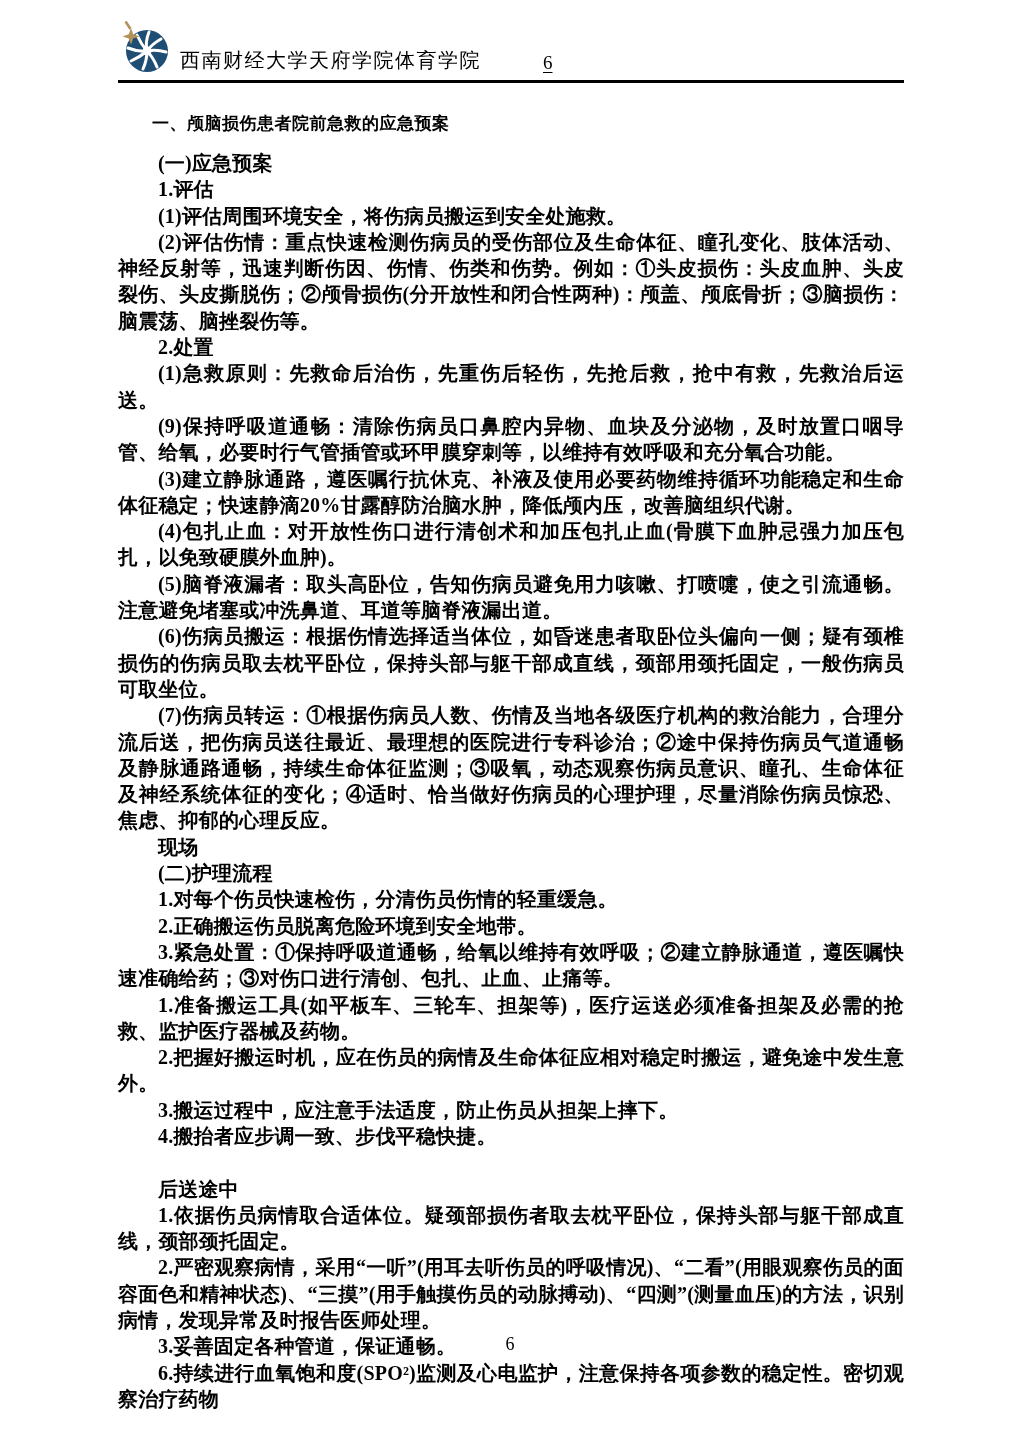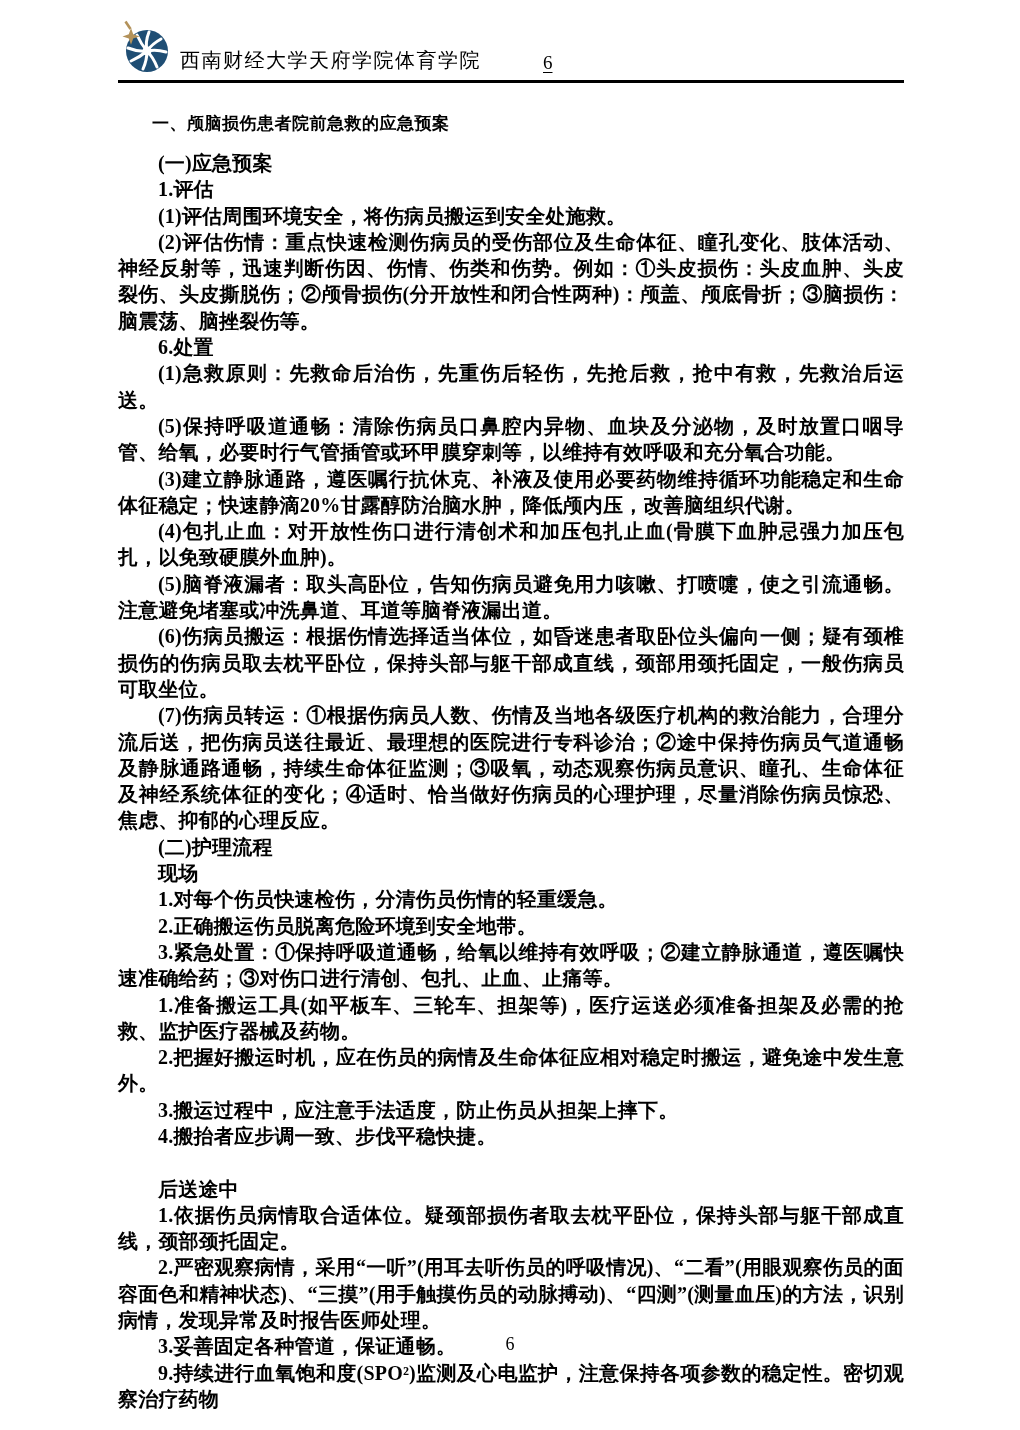--- a/index.html
+++ b/index.html
@@ -115,41 +115,41 @@
       <div class="header-pagenum">6</div>
     </div>
 
     <h1 class="doc-title">一、颅脑损伤患者院前急救的应急预案</h1>
 
     <div class="doc-body">
         <p class="para">(一)应急预案</p>
         <p class="para">1.评估</p>
         <p class="para">(1)评估周围环境安全，将伤病员搬运到安全处施救。</p>
         <p class="para">(2)评估伤情：重点快速检测伤病员的受伤部位及生命体征、瞳孔变化、肢体活动、神经反射等，迅速判断伤因、伤情、伤类和伤势。例如：①头皮损伤：头皮血肿、头皮裂伤、头皮撕脱伤；②颅骨损伤(分开放性和闭合性两种)：颅盖、颅底骨折；③脑损伤：脑震荡、脑挫裂伤等。</p>
-        <p class="para">6.处置</p>
+        <p class="para">2.处置</p>
         <p class="para">(1)急救原则：先救命后治伤，先重伤后轻伤，先抢后救，抢中有救，先救治后运送。</p>
-        <p class="para">(5)保持呼吸道通畅：清除伤病员口鼻腔内异物、血块及分泌物，及时放置口咽导管、给氧，必要时行气管插管或环甲膜穿刺等，以维持有效呼吸和充分氧合功能。</p>
+        <p class="para">(9)保持呼吸道通畅：清除伤病员口鼻腔内异物、血块及分泌物，及时放置口咽导管、给氧，必要时行气管插管或环甲膜穿刺等，以维持有效呼吸和充分氧合功能。</p>
         <p class="para">(3)建立静脉通路，遵医嘱行抗休克、补液及使用必要药物维持循环功能稳定和生命体征稳定；快速静滴20%甘露醇防治脑水肿，降低颅内压，改善脑组织代谢。</p>
         <p class="para">(4)包扎止血：对开放性伤口进行清创术和加压包扎止血(骨膜下血肿忌强力加压包扎，以免致硬膜外血肿)。</p>
         <p class="para">(5)脑脊液漏者：取头高卧位，告知伤病员避免用力咳嗽、打喷嚏，使之引流通畅。注意避免堵塞或冲洗鼻道、耳道等脑脊液漏出道。</p>
         <p class="para">(6)伤病员搬运：根据伤情选择适当体位，如昏迷患者取卧位头偏向一侧；疑有颈椎损伤的伤病员取去枕平卧位，保持头部与躯干部成直线，颈部用颈托固定，一般伤病员可取坐位。</p>
         <p class="para">(7)伤病员转运：①根据伤病员人数、伤情及当地各级医疗机构的救治能力，合理分流后送，把伤病员送往最近、最理想的医院进行专科诊治；②途中保持伤病员气道通畅及静脉通路通畅，持续生命体征监测；③吸氧，动态观察伤病员意识、瞳孔、生命体征及神经系统体征的变化；④适时、恰当做好伤病员的心理护理，尽量消除伤病员惊恐、焦虑、抑郁的心理反应。</p>
+        <p class="para">现场</p>
         <p class="para">(二)护理流程</p>
-        <p class="para">现场</p>
         <p class="para">1.对每个伤员快速检伤，分清伤员伤情的轻重缓急。</p>
         <p class="para">2.正确搬运伤员脱离危险环境到安全地带。</p>
         <p class="para">3.紧急处置：①保持呼吸道通畅，给氧以维持有效呼吸；②建立静脉通道，遵医嘱快速准确给药；③对伤口进行清创、包扎、止血、止痛等。</p>
         <p class="para">1.准备搬运工具(如平板车、三轮车、担架等)，医疗运送必须准备担架及必需的抢救、监护医疗器械及药物。</p>
         <p class="para">2.把握好搬运时机，应在伤员的病情及生命体征应相对稳定时搬运，避免途中发生意外。</p>
         <p class="para">3.搬运过程中，应注意手法适度，防止伤员从担架上摔下。</p>
         <p class="para">4.搬抬者应步调一致、步伐平稳快捷。</p>
         <p class="para blank"></p>
         <p class="para">后送途中</p>
         <p class="para">1.依据伤员病情取合适体位。疑颈部损伤者取去枕平卧位，保持头部与躯干部成直线，颈部颈托固定。</p>
         <p class="para">2.严密观察病情，采用“一听”(用耳去听伤员的呼吸情况)、“二看”(用眼观察伤员的面容面色和精神状态)、“三摸”(用手触摸伤员的动脉搏动)、“四测”(测量血压)的方法，识别病情，发现异常及时报告医师处理。</p>
         <p class="para">3.妥善固定各种管道，保证通畅。</p>
-        <p class="para">9.持续进行血氧饱和度(SPO²)监测及心电监护，注意保持各项参数的稳定性。密切观察治疗药物</p>
+        <p class="para">6.持续进行血氧饱和度(SPO²)监测及心电监护，注意保持各项参数的稳定性。密切观察治疗药物</p>
       </div>
 
   </div>
 
   <div class="page-footer">6</div>
 </div>
 
 </body></html>

